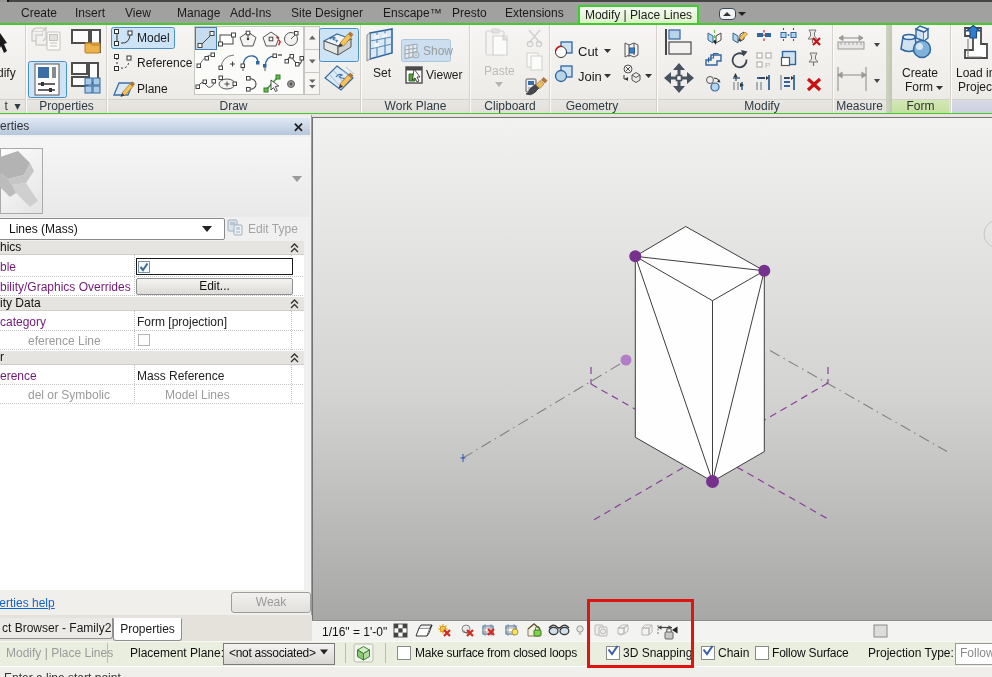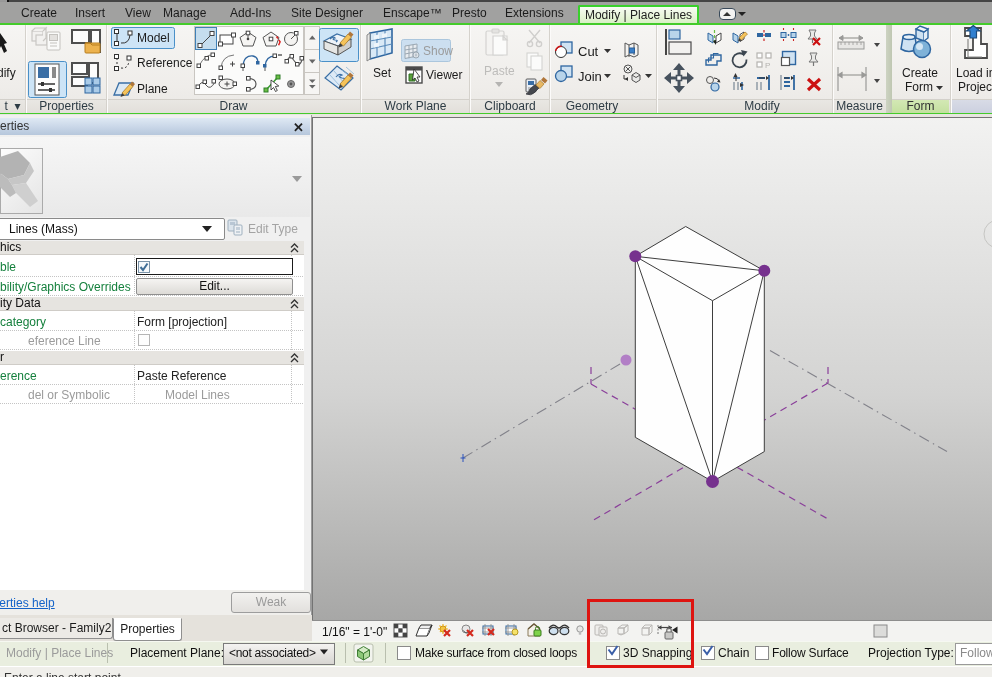--- a/index.html
+++ b/index.html
@@ -46,21 +46,21 @@
 #typesel{left:-4px;top:218px;width:227px;height:20px;background:#fff;border:1px solid #8a8a8a;
   border-radius:2px;font-size:12px;color:#111;line-height:20px;}
 #typesel span{margin-left:12px;}
 #typearr{left:202px;top:226px;width:0;height:0;border-left:5px solid transparent;
   border-right:5px solid transparent;border-top:6px solid #222;}
 #gridarea{left:0;top:241px;width:304px;height:349px;background:#fff;}
 .sechdr{position:absolute;left:0;width:304px;height:13px;background:#e6e4e0;
   border-bottom:1px solid #cfccc7;font-size:12px;color:#111;line-height:13px;}
 .chev{position:absolute;left:290px;}
 .prow{position:absolute;left:0;width:304px;font-size:12px;}
-.plab{position:absolute;left:0;color:#15803d;}
+.plab{position:absolute;left:0;color:#701a75;}
 .pval{position:absolute;left:137px;color:#222;}
 .grey{color:#9b9b9b !important;padding-left:28px;}
 .dotline{position:absolute;left:0;width:304px;height:1px;
   background-image:linear-gradient(90deg,#c4c4c4 50%,transparent 50%);background-size:2px 1px;}
 .dotcol{position:absolute;top:0;width:1px;
   background-image:linear-gradient(180deg,#c4c4c4 50%,transparent 50%);background-size:1px 2px;}
 
 #helprow{left:0;top:590px;width:310px;height:25px;background:#f0efec;}
 #helplink{left:-26px;top:596px;width:115px;font-size:12px;color:#1463c8;text-decoration:underline;}
 #applybtn{left:231px;top:592px;width:78px;height:19px;background:linear-gradient(180deg,#f2f1ef,#e2e0dd);
@@ -92,21 +92,21 @@
 #redrect{left:587px;top:599px;width:101px;height:63px;border:3px solid #de1410;z-index:50;}
 </style>
 </head>
 <body>
 <div class="abs" id="topline"></div>
 <div class="abs" style="left:0;top:0;width:7px;height:22px;background:linear-gradient(180deg,#9a9a9a,#6e6e6e);border-right:2px solid #111;"></div>
 <div class="abs" id="tabbar"></div>
 <div class="tab" style="left:21px;">Create</div>
 <div class="tab" style="left:75px;">Insert</div>
 <div class="tab" style="left:125px;">View</div>
-<div class="tab" style="left:163px;">Manage</div>
+<div class="tab" style="left:177px;">Manage</div>
 <div class="tab" style="left:230px;">Add-Ins</div>
 <div class="tab" style="left:291px;">Site Designer</div>
 <div class="tab" style="left:383px;">Enscape™</div>
 <div class="tab" style="left:452px;">Presto</div>
 <div class="tab" style="left:505px;">Extensions</div>
 <div id="activetab">Modify | Place Lines</div>
 <div id="ribtoggle"></div>
 <div id="ribtogglearr"></div>
 <div class="abs" id="greenline"></div>
 <div class="abs" id="ribbon"></div>
@@ -670,21 +670,21 @@
 <div class="prow" style="top:330px;height:19px;">
   <span class="plab grey" style="top:4px;">eference Line</span>
   <span style="position:absolute;left:138px;top:4px;width:10px;height:10px;background:#fdfdfd;border:1px solid #b5b5b5;"></span>
 </div>
 
 <div class="sechdr" style="top:351px;">r<svg class="chev" style="top:2px;" width="9" height="10" viewBox="0 0 9 10">
       <path d="M1 4.5 L4.5 1 L8 4.5 M1 9 L4.5 5.5 L8 9" fill="none" stroke="#333" stroke-width="1.3"></path>
     </svg></div>
 <div class="prow" style="top:365px;height:19px;padding-left:36px;">
   <span class="plab" style="top:4px;">erence</span>
-  <span class="pval" style="top:4px;">Paste Reference</span>
+  <span class="pval" style="top:4px;">Mass Reference</span>
 </div>
 <div class="prow" style="top:384px;height:19px;">
   <span class="plab grey" style="top:4px;">del or Symbolic</span>
   <span class="pval grey" style="top:4px;">Model Lines</span>
 </div>
 
 <div class="dotline" style="top:276px;"></div>
 <div class="dotline" style="top:295px;"></div>
 <div class="dotline" style="top:330px;"></div>
 <div class="dotline" style="top:349px;"></div>

